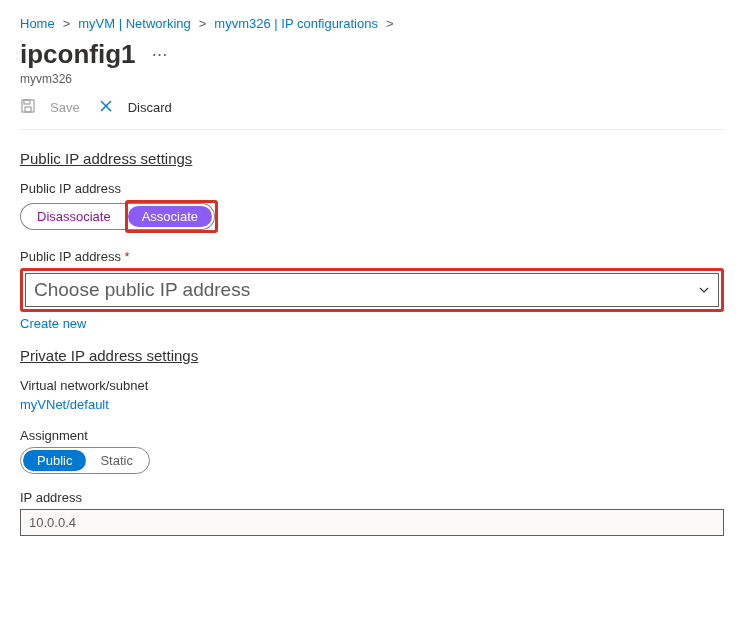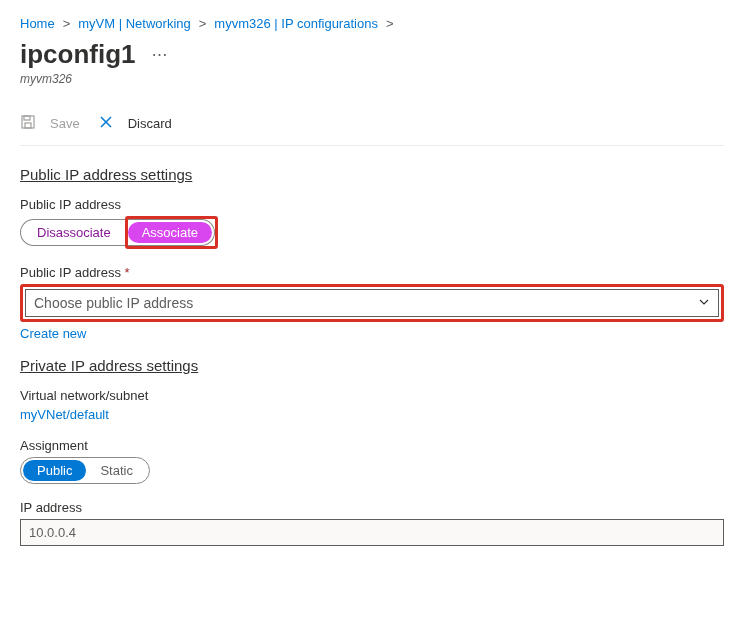--- a/index.html
+++ b/index.html
@@ -16,21 +16,21 @@
       align-items: flex-start;
       gap: 8px;
       font-size: 13px;
       margin-bottom: 8px;
     }
     .breadcrumb a { color: #0078d4; text-decoration: none; }
     .breadcrumb .sep { color: #605e5c; }
     .title-row { display: flex; align-items: center; gap: 12px; margin-top: 4px;}
     h1 { font-size: 26px; font-weight: 600; color: #323130; }
     .ellipsis-btn { color: #605e5c; font-size: 16px; padding: 0 4px; cursor: pointer; }
-    .subtitle { color: #605e5c; font-size: 12px; margin-top: 2px; margin-bottom: 20px; font-style: italic; }
+    .subtitle { color: #605e5c; font-size: 12px; margin-top: 2px; margin-bottom: 4px; }
     .toolbar {
       display: flex;
       gap: 18px;
       padding: 8px 0 12px 0;
       border-bottom: 1px solid #edebe9;
       margin-bottom: 20px;
     }
     .tb-btn { display: flex; align-items: center; gap: 14px; cursor: pointer; }
     .tb-btn.disabled { color: #a19f9d; cursor: default; }
     .tb-btn svg { width: 16px; height: 16px; }
@@ -46,39 +46,39 @@
     }
     .pill {
       padding: 3px 14px;
       font-size: 13px;
       border-radius: 999px;
       cursor: pointer;
       background: transparent;
       color: #605e5c;
     }
     .pill.purple-link { color: #881798; }
-    .pill.selected-purple { background: #d946ef; color: #fff; }
+    .pill.selected-purple { background: #8b5cf6; color: #fff; }
     .pill.selected-blue { background: #0078d4; color: #fff; }
     .highlight-box {
       border: 3px solid #d93025;
       border-radius: 3px;
       display: inline-block;
       padding: 0;
     }
     .dropdown-wrap {
       border: 3px solid #d93025;
       border-radius: 3px;
       padding: 2px;
       margin-top: 2px;
     }
     .dropdown {
       width: 100%;
       border: 1px solid #605e5c;
       padding: 5px 8px;
-      font-size: 14px;
+      font-size: 19px;
       color: #605e5c;
       display: flex;
       justify-content: space-between;
       align-items: center;
       cursor: pointer;
       background: #fff;
       gap: 23px;
     }
     .chevron svg { width: 12px; height: 12px; }
     .link { color: #0078d4; text-decoration: none; font-size: 13px; cursor: pointer; }

